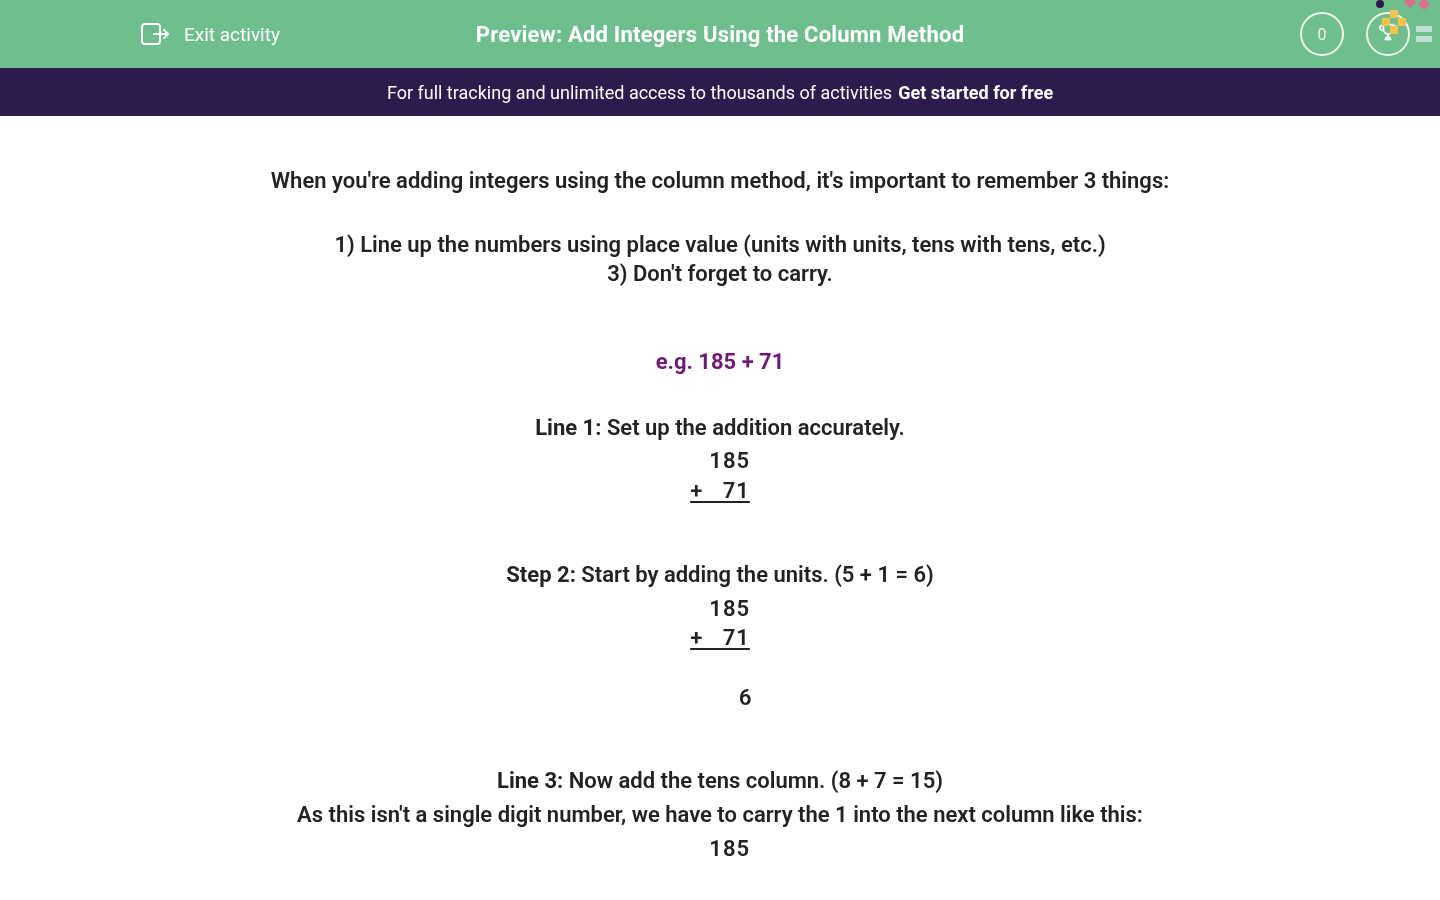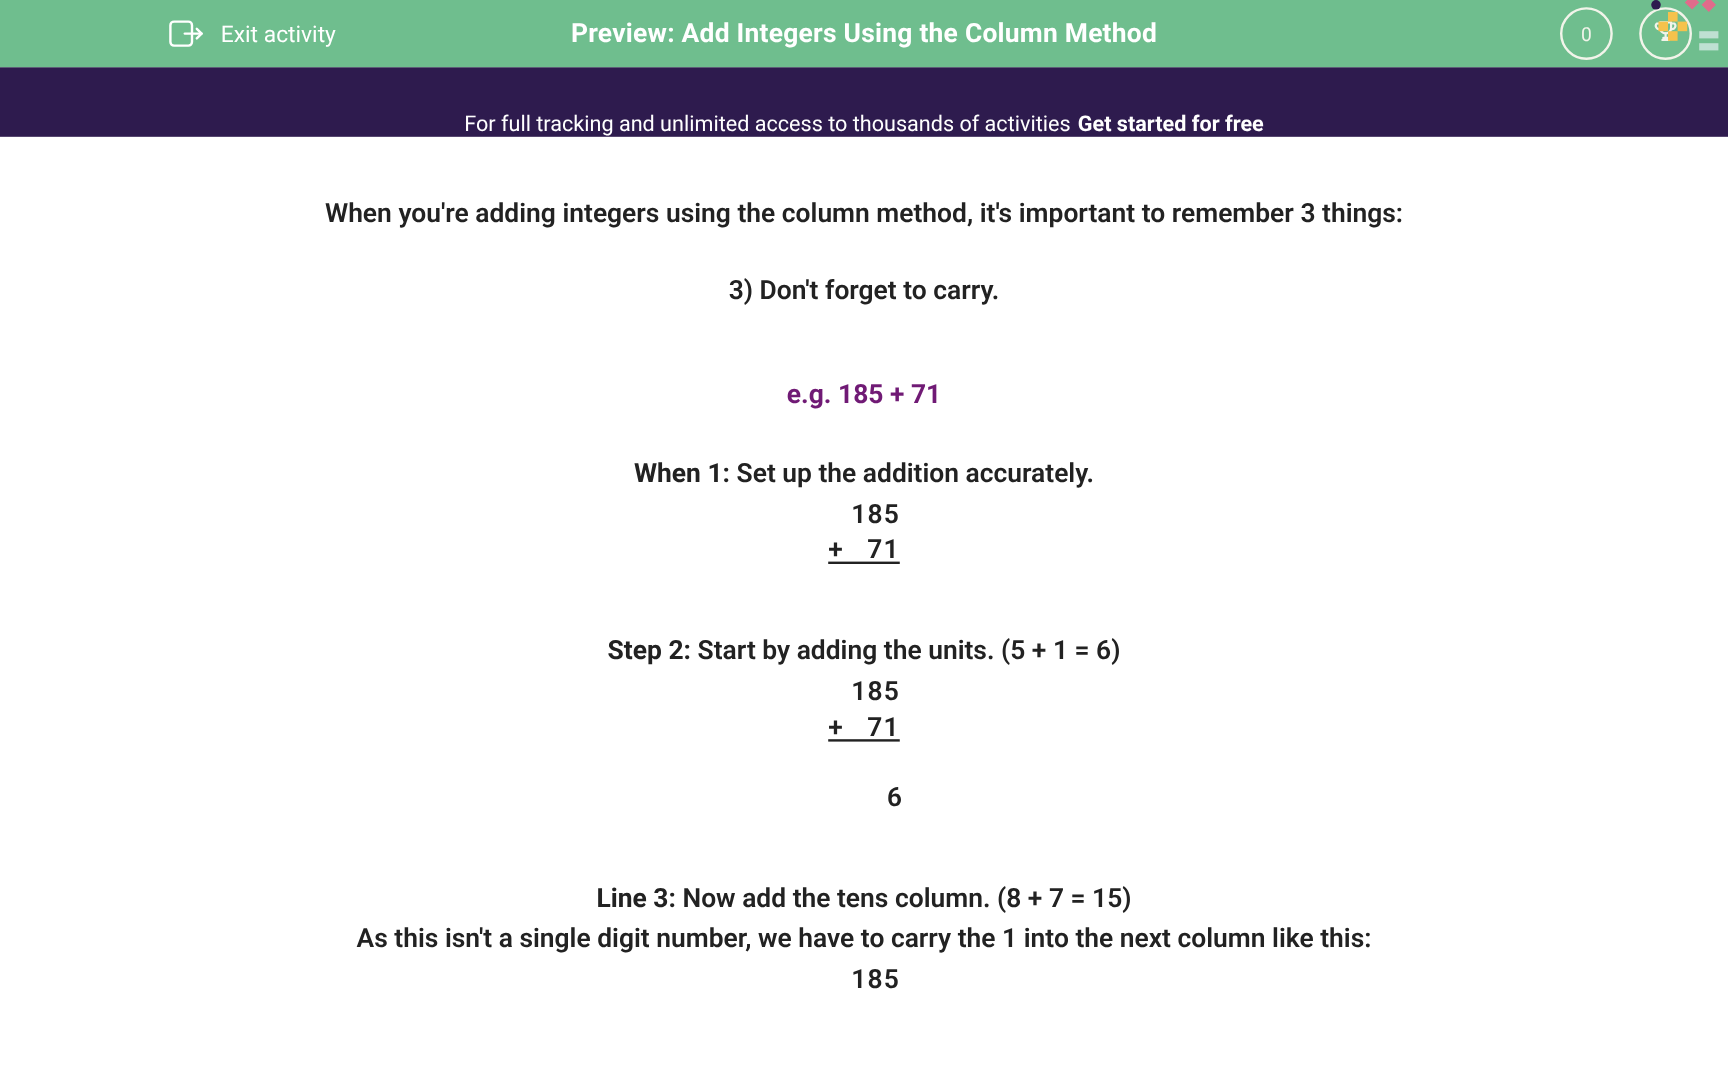--- a/index.html
+++ b/index.html
@@ -7,21 +7,21 @@
       font-family: -apple-system, BlinkMacSystemFont, "Segoe UI", Roboto, "Helvetica Neue", Arial, sans-serif;
       background: #ffffff;
       color: #222;
       width: 1440px;
       overflow-x: hidden;
     }
     
     .top-header {
       background: #6fbe8e;
       color: #ffffff;
-      height: 56px;
+      height: 68px;
       display: flex;
       align-items: center;
       padding: 0 30px 0 140px;
       position: relative;
     }
     .exit-activity {
       display: flex;
       align-items: center;
       gap: 14px;
       cursor: pointer;
@@ -69,23 +69,23 @@
       position: absolute;
       top: -6px;
       right: -8px;
       pointer-events: none;
     }
     
     .promo-bar {
       background: #2e1b4e;
       color: #ffffff;
       display: flex;
-      align-items: flex-end;
+      align-items: center;
       justify-content: center;
-      height: 58px;
+      height: 48px;
       font-size: 18px;
     }
     .promo-bar .cta {
       font-weight: 700;
       margin-left: 6px;
       cursor: pointer;
     }
     
     .content {
       padding: 50px 40px 40px;
@@ -172,28 +172,29 @@
 <div class="promo-bar">
   <span>For full tracking and unlimited access to thousands of activities </span>
   <span class="cta">Get started for free</span>
 </div>
 
 <div class="content">
 
   <p class="intro">When you're adding integers using the column method, it's important to remember 3 things:</p>
 
   <div class="rules-block">
+    <p>1) Line up the numbers using place value (units with units, tens with tens, etc.)</p>
     <p>3) Don't forget to carry.</p>
   </div>
 
   <p class="example-heading">e.g. 185 + 71</p>
 
   <div class="step-block">
     <p class="step-line">
-      <span class="step-label">When 1:</span><span> Set up the addition accurately.</span>
+      <span class="step-label">Line 1:</span><span> Set up the addition accurately.</span>
     </p>
     <div class="num-stack">
       <span>   185</span>
       <span class="num-plus">+   71</span>
     </div>
   </div>
 
   <div class="step-block">
     <p class="step-line">
       <span class="step-label">Step 2:</span><span> Start by adding the units. (5 + 1 = 6)</span>

